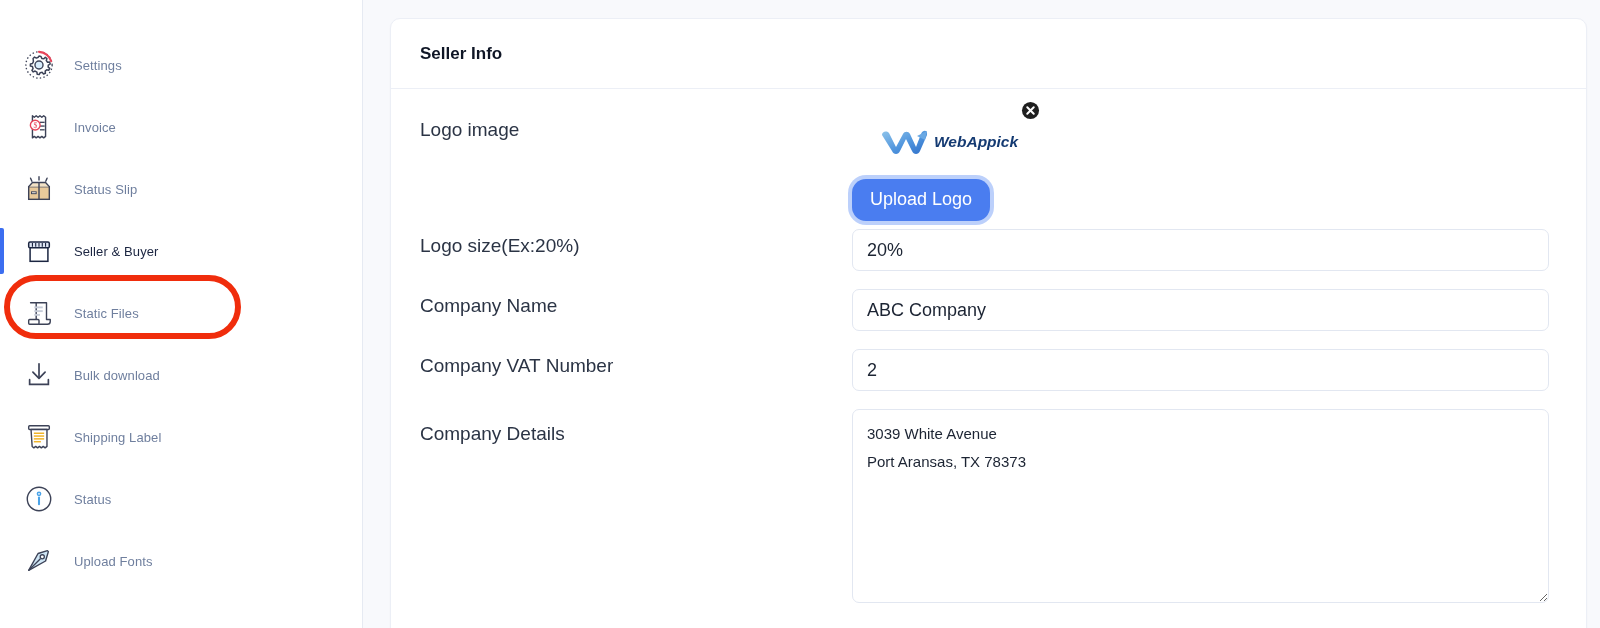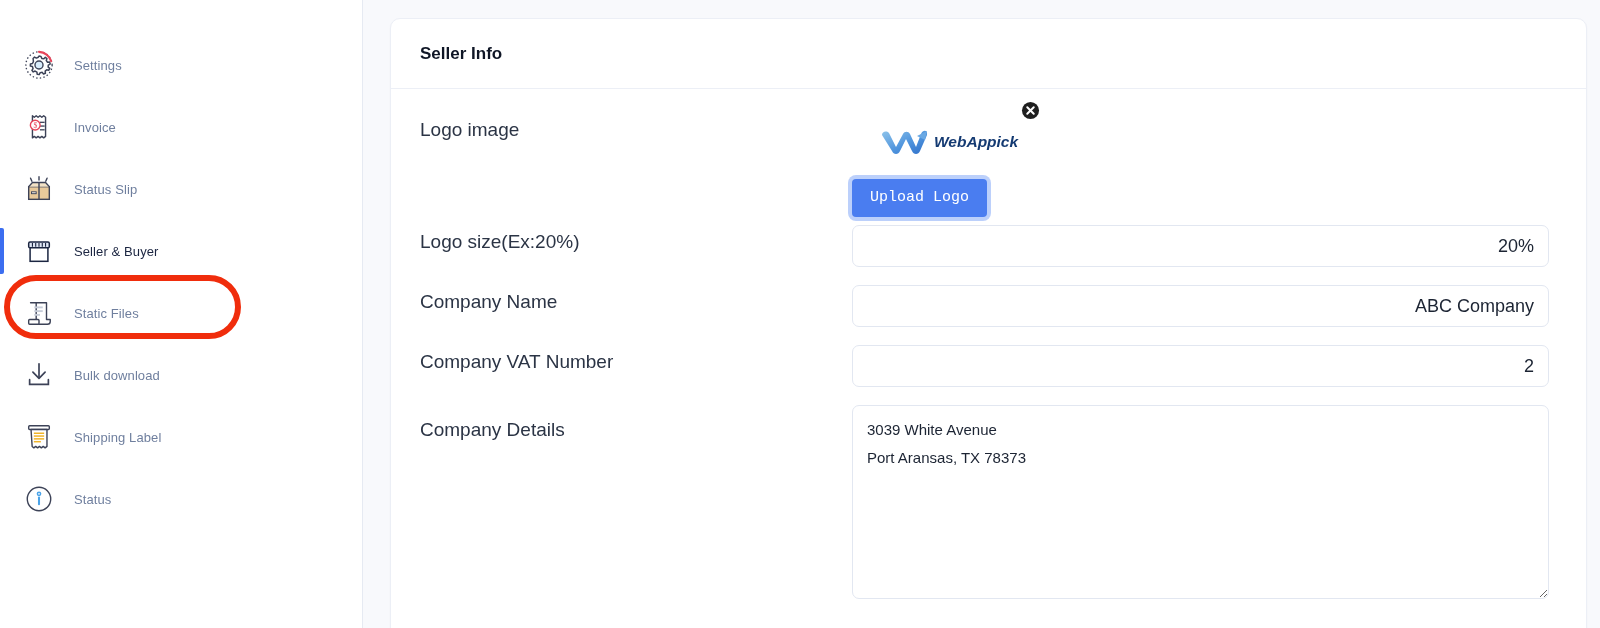--- a/index.html
+++ b/index.html
@@ -129,42 +129,41 @@
     cursor: pointer;
   }
   #logo-img { display: block; }
   #upload-logo-button {
     display: inline-block;
     margin-top: 16px;
     margin-left: 0;
     padding: 10px 18px 11px;
     background: #4a7df0;
     color: #ffffff;
-    font-size: 15px;
+    font-size: 18px;
     border: none;
-    border-radius: 4px;
+    border-radius: 14px;
     cursor: pointer;
     box-shadow: 0 0 0 4px rgba(107,150,247,0.45);
-    font-family: Liberation Mono, monospace;
+    font-family: Liberation Sans, sans-serif;
   }
 
   
   .row-input { margin-bottom: 18px; }
   .text-input {
     width: 697px;
     height: 42px;
     border: 1px solid #e2e7f1;
     border-radius: 7px;
     padding: 0 14px;
     font-size: 18px;
     color: #1c2433;
     background: #ffffff;
     font-family: "Liberation Sans", sans-serif;
     outline: none;
-    text-align: right;
   }
   .textarea-input {
     width: 697px;
     height: 194px;
     border: 1px solid #e2e7f1;
     border-radius: 7px;
     padding: 10px 14px;
     font-size: 15px;
     line-height: 28px;
     color: #1c2433;
@@ -283,20 +282,30 @@
       <span class="nav-icon">
         <svg width="30" height="30" viewBox="0 0 32 32">
           <circle cx="16" cy="16" r="12.5" fill="#fff" stroke="#3c4257" stroke-width="1.5"></circle>
           <circle cx="16" cy="10.5" r="1.7" fill="none" stroke="#4aa3e8" stroke-width="1.6"></circle>
           <path d="M16 14.5 v7" stroke="#4aa3e8" stroke-width="2.2" stroke-linecap="round"></path>
         </svg>
       </span>
       <span class="nav-label">Status</span>
     </div>
 
+    <div class="nav-item">
+      <span class="nav-icon">
+        <svg width="30" height="30" viewBox="0 0 32 32">
+          <path d="M25 5 L15 8 L5 26 L23 16 L26 6 z" fill="#cfe6f5" stroke="#3c4257" stroke-width="1.5" stroke-linejoin="round"></path>
+          <path d="M5 26 L17.5 13.5" stroke="#3c4257" stroke-width="1.5"></path>
+          <circle cx="19.5" cy="11.5" r="2.2" fill="#fff" stroke="#3c4257" stroke-width="1.4"></circle>
+        </svg>
+      </span>
+      <span class="nav-label">Upload Fonts</span>
+    </div>
 
     <div id="active-highlight"></div>
   </nav>
 
   <div id="main">
     <section id="card">
 
       <div id="card-header">
         <h1 id="card-title">Seller Info</h1>
       </div>

